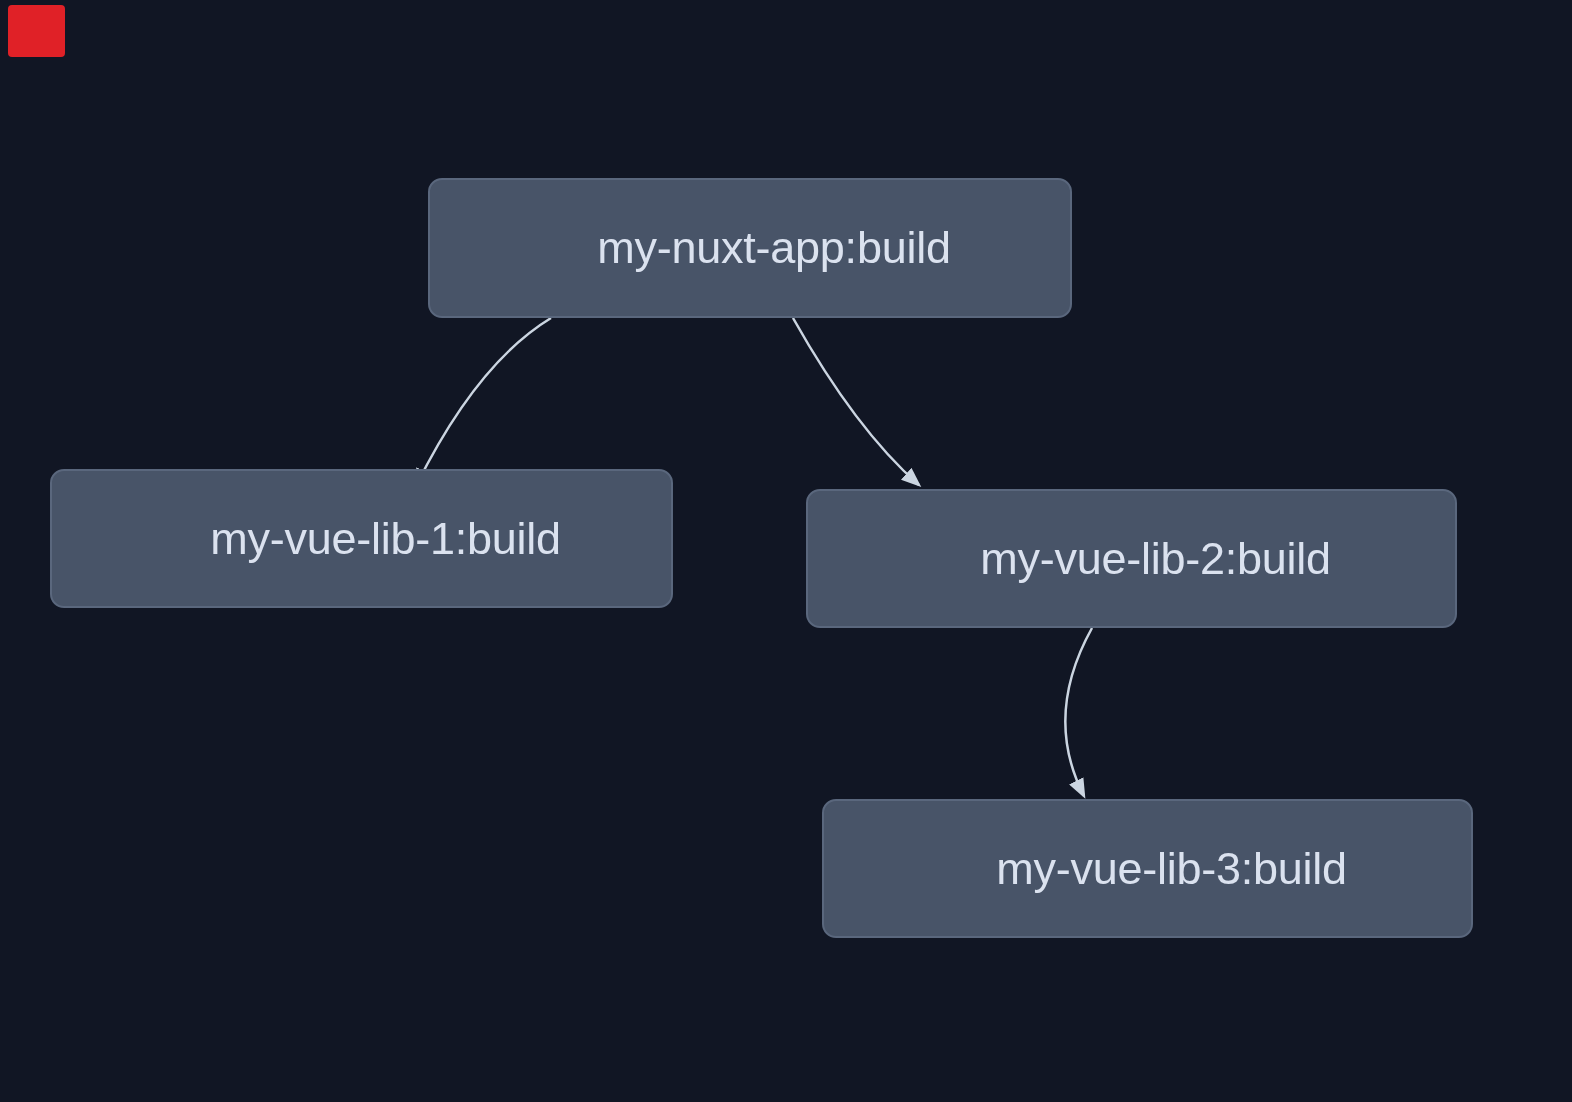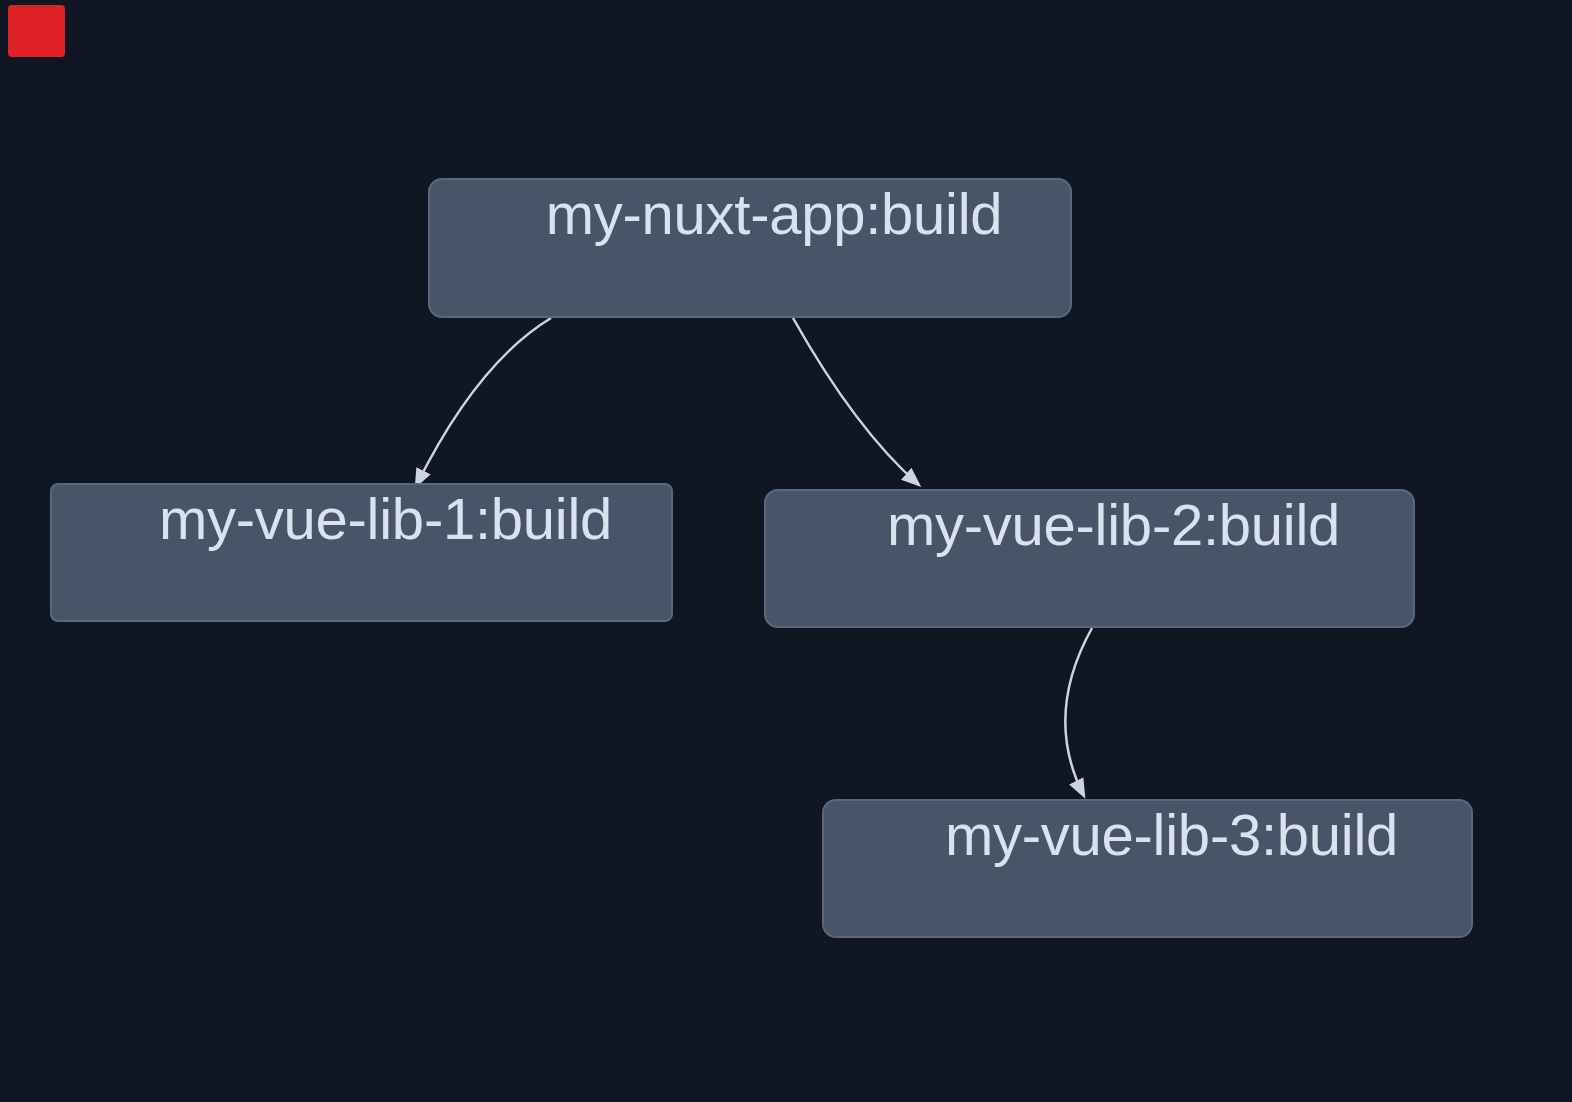--- a/index.html
+++ b/index.html
@@ -28,36 +28,37 @@
     stroke: var(--edge, #cbd5e1);
     stroke-width: 2.5px;
   }
   #arrowhead path {
     fill: var(--edge, #cbd5e1);
     stroke: none;
   }
   .task-node {
     position: absolute;
     display: flex;
+    align-items: center;
     justify-content: center;
     box-sizing: border-box;
     background: var(--node_fill, #485468);
     border: 2px solid var(--node_border, #5a677d);
     border-radius: 14px;
     color: var(--node_text, #dbe2ef);
-    font-size: 58px;
+    font-size: 45px;
     font-weight: 500;
     letter-spacing: -0.25px;
     white-space: nowrap;
     cursor: pointer;
     padding-left: 48px;
   }
   .node-1 { left: 428px; top: 178px; width: 644px; height: 140px; }
-  .node-2 { left:  50px; top: 483px; width: 623px; height: 139px; border-radius: 8px; }
-  .node-3 { left: 764px; top: 489px; width: 651px; height: 139px; }
+  .node-2 { left:  50px; top: 469px; width: 623px; height: 139px; }
+  .node-3 { left: 806px; top: 489px; width: 651px; height: 139px; }
   .node-4 { left: 822px; top: 799px; width: 651px; height: 139px; }
   .red-marker {
     position: absolute;
     left: 8px;
     top: 5px;
     width: 57px;
     height: 52px;
     border-radius: 4px;
     background: var(--marker_red, #e02127);
   }

